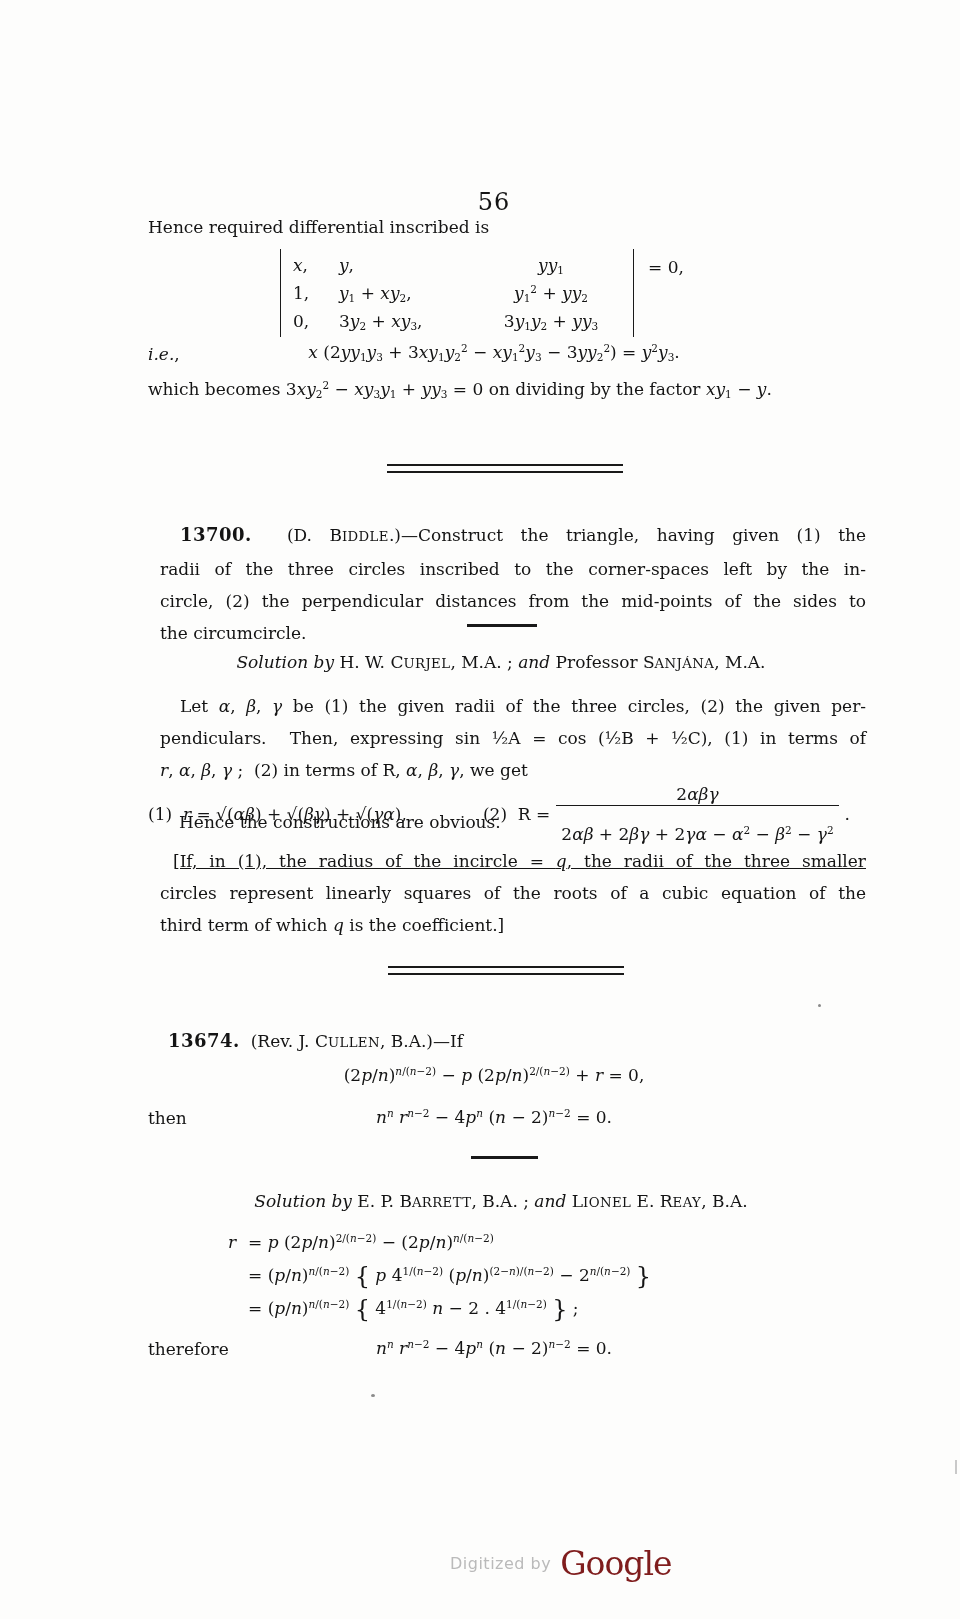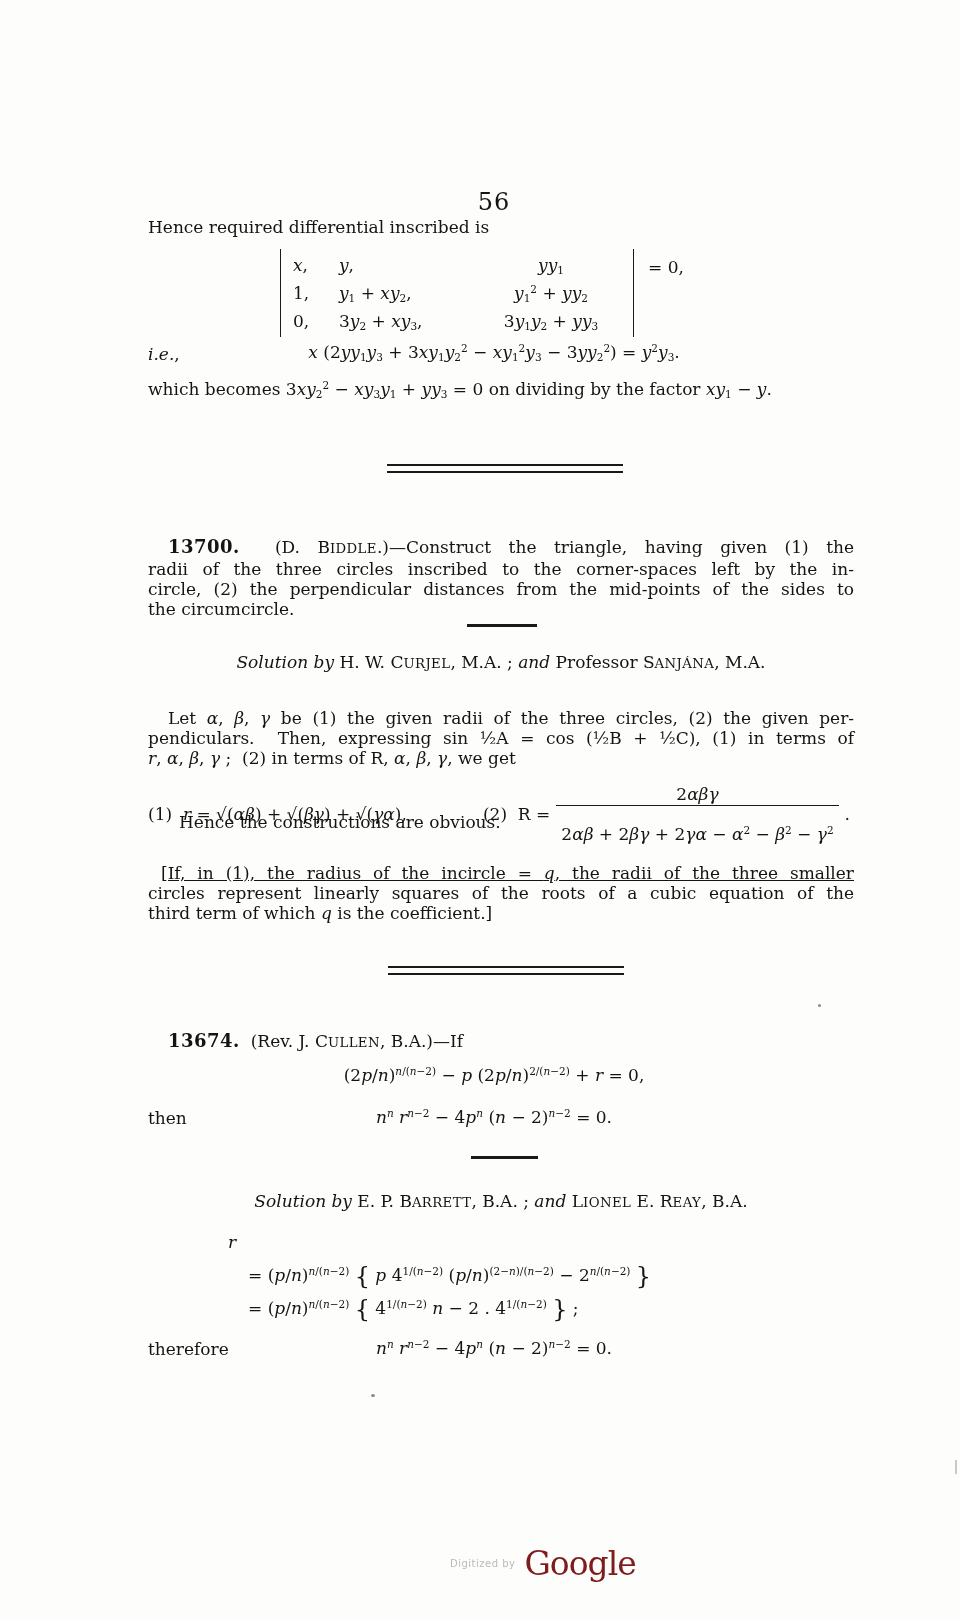--- a/index.html
+++ b/index.html
@@ -38,21 +38,21 @@
 
   .divider { position:absolute; height:5px;
     border-top:2px solid #191919; border-bottom:2px solid #191919; }
   .divider1 { left:387px; top:464px; width:236px; }
   .divider2 { left:388px; top:966px; width:236px; }
 
   .rule { position:absolute; height:2.5px; background:#191919; }
   .rule1 { left:467px; top:624px; width:70px; }
   .rule2 { left:471px; top:1156px; width:67px; }
 
-  .para { position:absolute; left:148px; width:706px; line-height:20px;margin-top:18px; }
+  .para { position:absolute; left:160px; width:706px; line-height:32px; }
   .jl { text-align:justify; text-align-last:justify; }
   .ind { text-indent:20px; }
   .ind-sm { text-indent:13px;text-decoration:underline; }
   .p13700 { top:519px; }
   .para2 { top:690px; }
   .note { top:845px; }
 
   .sol-heading { position:absolute; left:148px; width:706px; text-align:center; }
   .sh1 { top:652px; }
   .sh2 { top:1191px; }
@@ -80,21 +80,21 @@
   .drow { display:flex; line-height:33px; }
   .dlhs { width:20px; }
 
   .speck { position:absolute; background:#8a8a8a; border-radius:50%; }
   .dot1 { left:818px; top:1004px; width:3px; height:3px; }
   .dot2 { left:371px; top:1394px; width:4px; height:3px; }
   .edge-mark { position:absolute; left:955px; top:1460px; width:2px; height:14px;
     background:#c9c9c9; }
 
   .footer { position:absolute; left:450px; top:1544px; display:flex; align-items:center; gap:9px; }
-  .dig { font-family:"DejaVu Sans","Liberation Sans",sans-serif; font-size:10px;
+  .dig { font-family:"DejaVu Sans","Liberation Sans",sans-serif; font-size:16px;
     color:#bababa; letter-spacing:0.5px; }
   .goog { font-size:33px; color:#7f1d1d; letter-spacing:-1px; }
 </style>
 </head>
 <body>
 
 <div class="page">
 
   <div class="page-number">56</div>
 
@@ -173,20 +173,21 @@
     <div class="ceq"><i>n</i><sup><i>n</i></sup> <i>r</i><sup><i>n</i>−2</sup> − 4<i>p</i><sup><i>n</i></sup> (<i>n</i> − 2)<sup><i>n</i>−2</sup> = 0.</div>
   </div>
 
   <div class="rule rule2"></div>
 
   <div class="sol-heading sh2"><i>Solution by</i> E. P. B<span class="sc">arrett</span>, B.A. ; <i>and</i> L<span class="sc">ionel</span> E. R<span class="sc">eay</span>, B.A.</div>
 
   <div class="deriv">
     <div class="drow">
       <span class="dlhs"><i>r</i></span>
+      <span>= <i>p</i> (2<i>p</i>/<i>n</i>)<sup>2/(<i>n</i>−2)</sup> − (2<i>p</i>/<i>n</i>)<sup><i>n</i>/(<i>n</i>−2)</sup></span>
     </div>
     <div class="drow">
       <span class="dlhs"></span>
       <span>= (<i>p</i>/<i>n</i>)<sup><i>n</i>/(<i>n</i>−2)</sup> <span class="brace">{</span> <i>p</i> 4<sup>1/(<i>n</i>−2)</sup> (<i>p</i>/<i>n</i>)<sup>(2−<i>n</i>)/(<i>n</i>−2)</sup> − 2<sup><i>n</i>/(<i>n</i>−2)</sup> <span class="brace">}</span></span>
     </div>
     <div class="drow">
       <span class="dlhs"></span>
       <span>= (<i>p</i>/<i>n</i>)<sup><i>n</i>/(<i>n</i>−2)</sup> <span class="brace">{</span> 4<sup>1/(<i>n</i>−2)</sup> <i>n</i> − 2 . 4<sup>1/(<i>n</i>−2)</sup> <span class="brace">}</span> ;</span>
     </div>
   </div>

